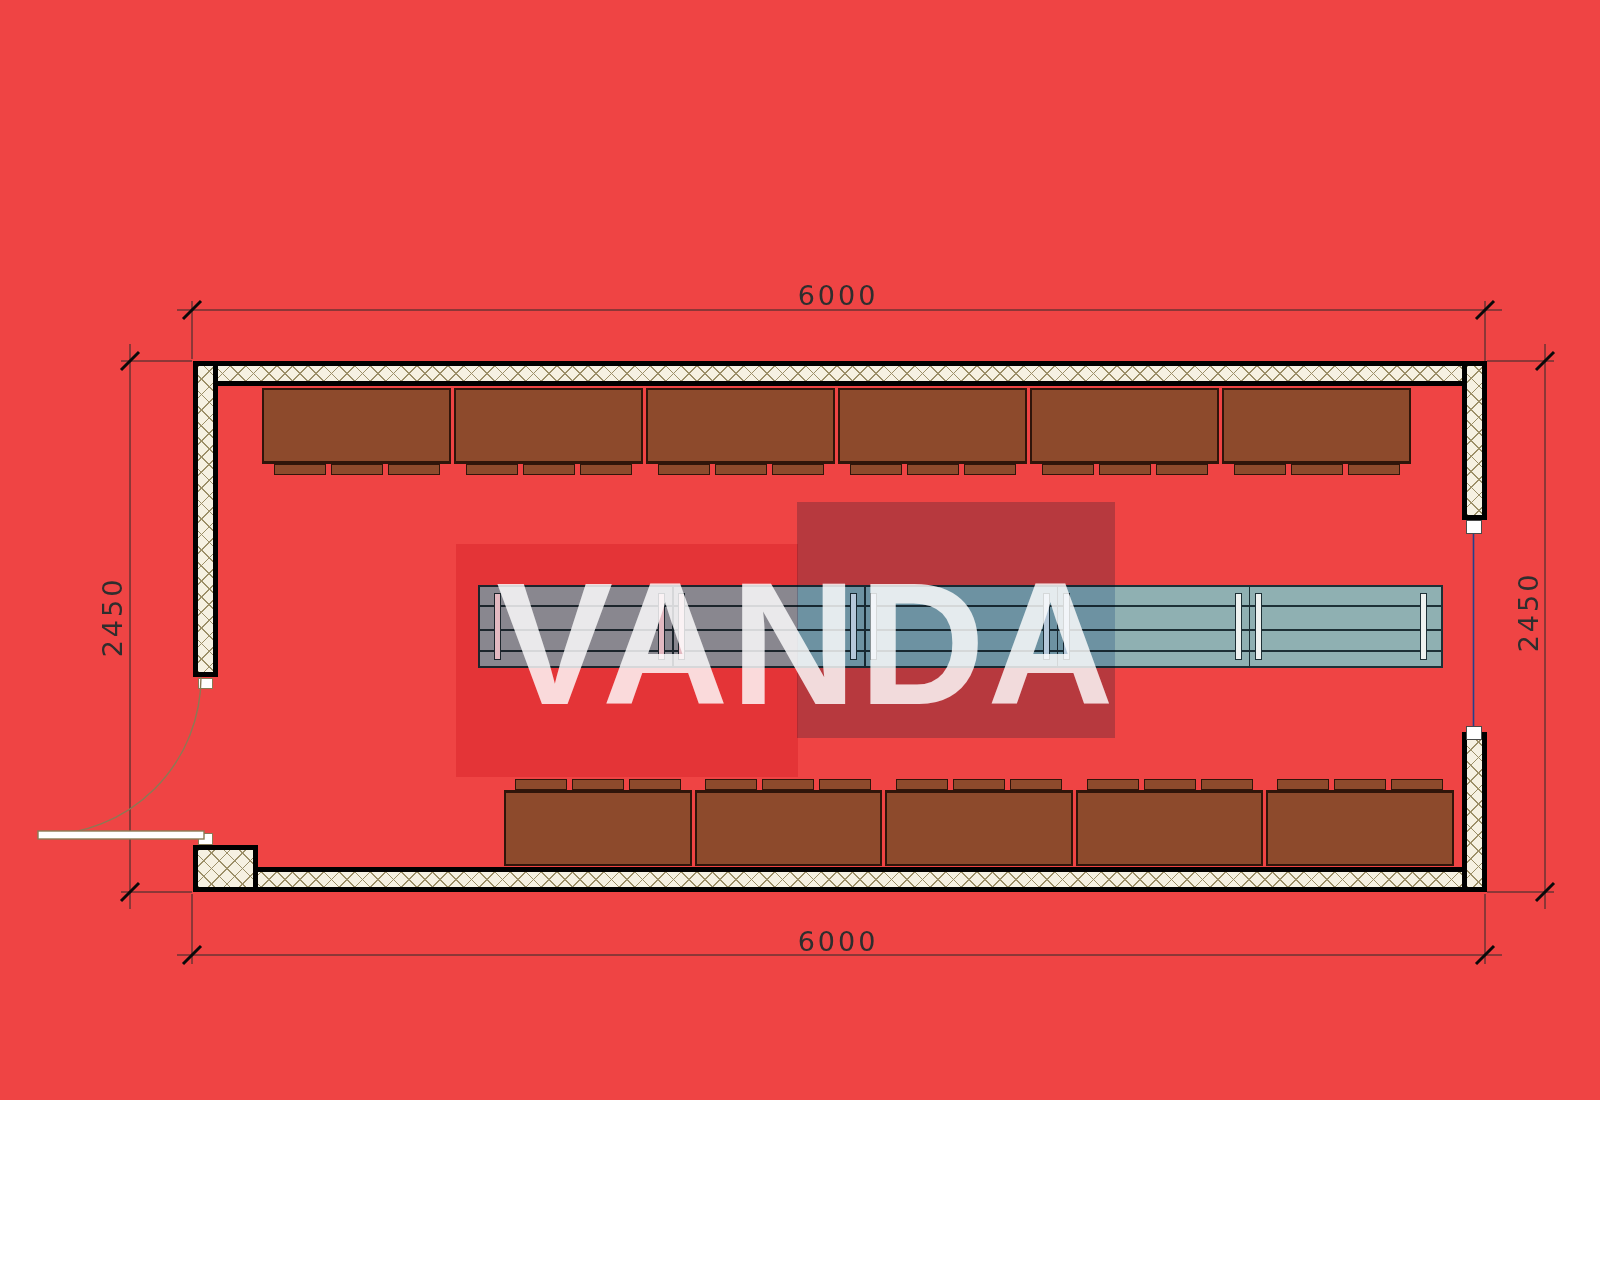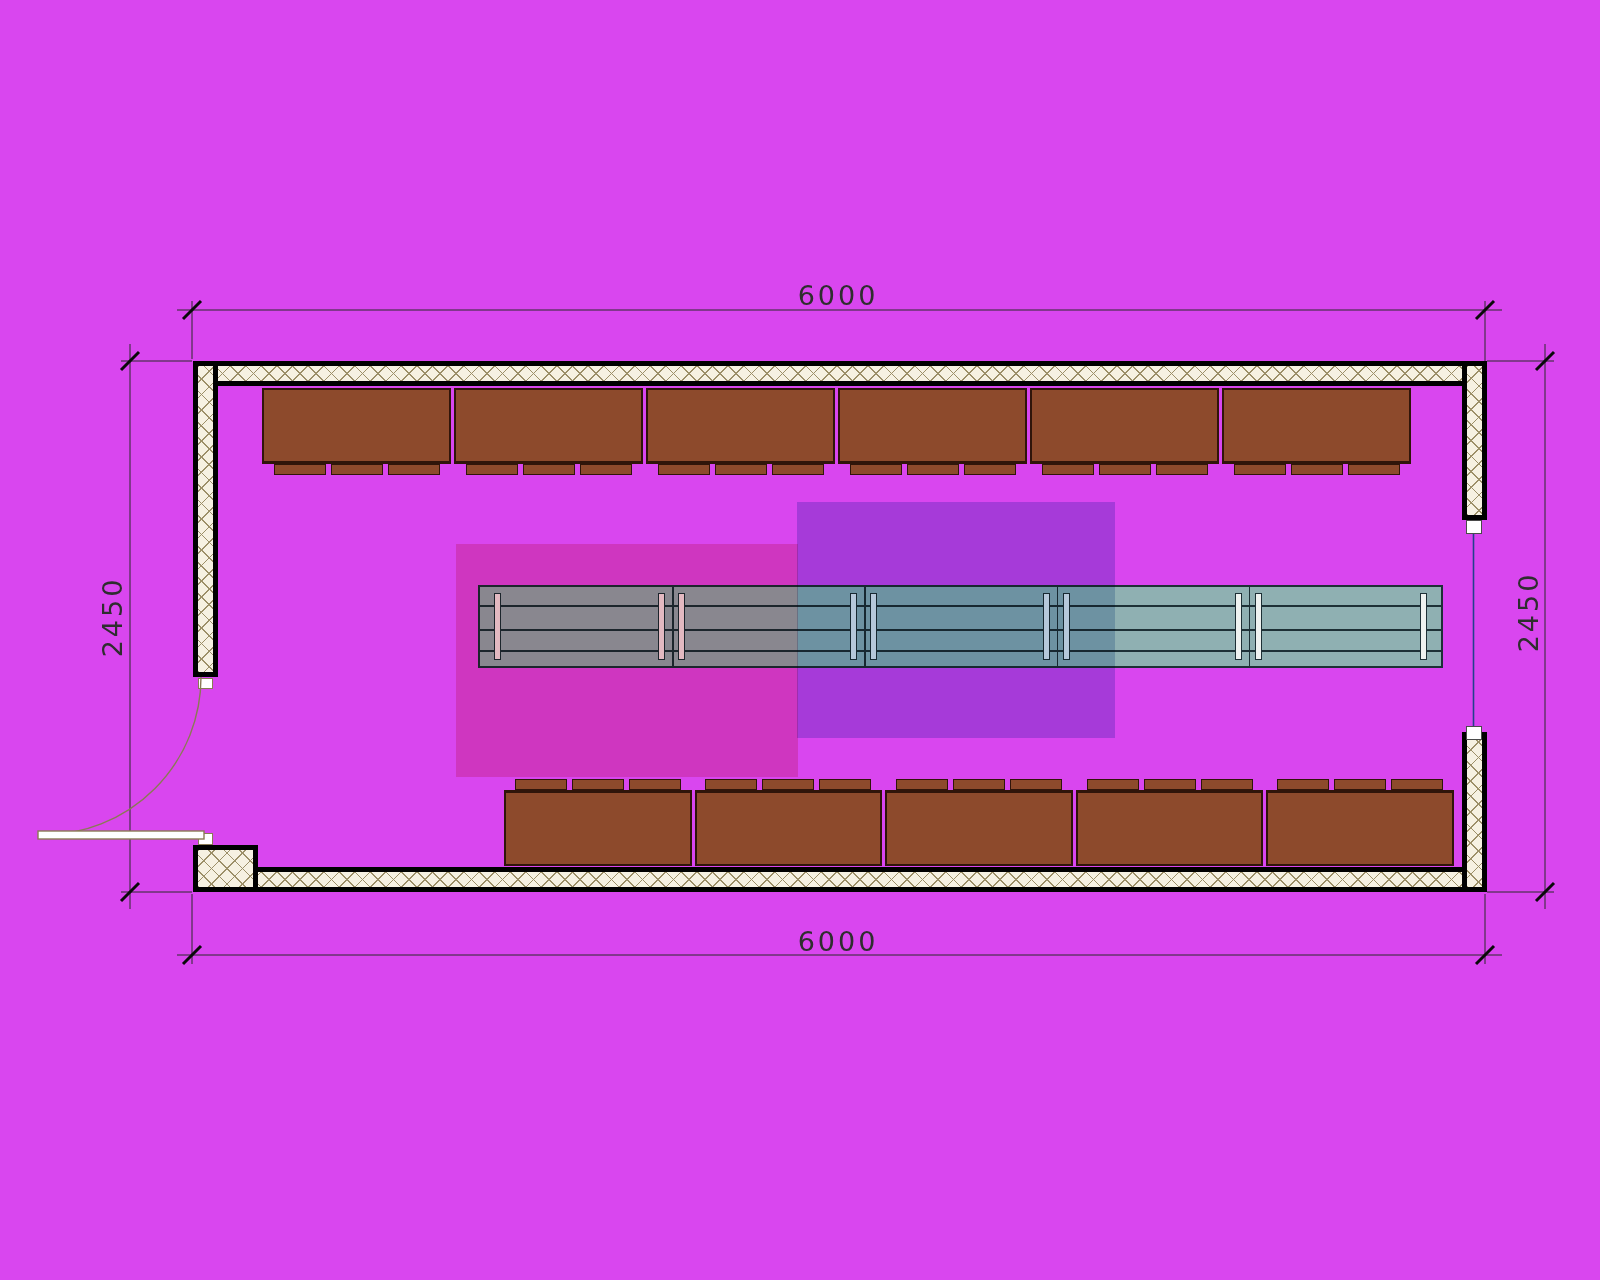--- a/index.html
+++ b/index.html
@@ -1,17 +1,17 @@
 <!DOCTYPE html>
 <html style="--wall-fill: #f6f1e2; --wall-hatch: #9c8f68; --bench: #8d4a2c; --table-fill: #8fb0b2; --table-line: #1d3036; --door: #8a7a55; --wm-pink: #f4c3cd; --wm-blue: #c3d3e8;"><head>
 <meta charset="utf-8">
 <style>
   html,body{margin:0;padding:0;background:#fff;}
   .canvas{
-    position:relative;width:1600px;height:1280px;background:#d946ef;
+    position:relative;width:1600px;height:1100px;background:#ef4444;
     overflow:hidden;font-family:"DejaVu Sans",sans-serif;
   }
   
   .wall{
     position:absolute;box-sizing:border-box;
     border:5px solid #000;
     background-color:var(--wall-fill,#f6f1e2);
     background-image:
       repeating-linear-gradient(45deg,  var(--wall-hatch,#9c8f68) 0 1.2px, transparent 1.2px 11px),
       repeating-linear-gradient(135deg, var(--wall-hatch,#9c8f68) 0 1.2px, transparent 1.2px 11px);
@@ -188,14 +188,15 @@
     <path d="M1473.5 534 V726" stroke="#24408c" stroke-width="1.6" fill="none"></path>
   </svg>
 
   <div class="dim-label h" style="left:838px;top:280px;">6000</div>
   <div class="dim-label h" style="left:838px;top:926px;">6000</div>
   <div class="dim-label v" style="left:112px;top:617px;">2450</div>
   <div class="dim-label v" style="left:1528px;top:612px;">2450</div>
 
   <div class="wm-square wm-pink"></div>
   <div class="wm-square wm-blue"></div>
+  <div class="wm-text">VANDA</div>
 
 </div>
 
 </body></html>

